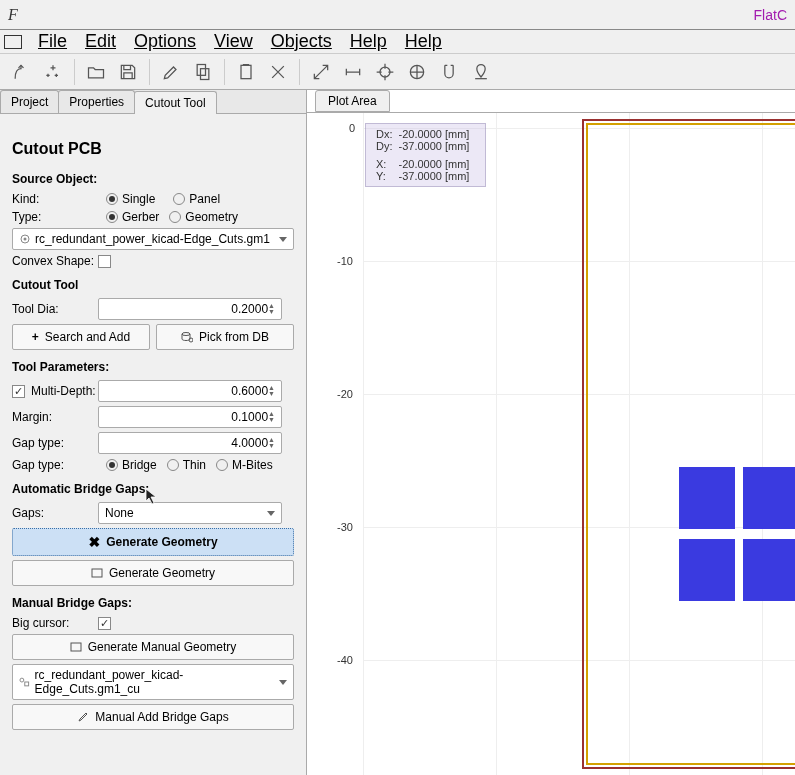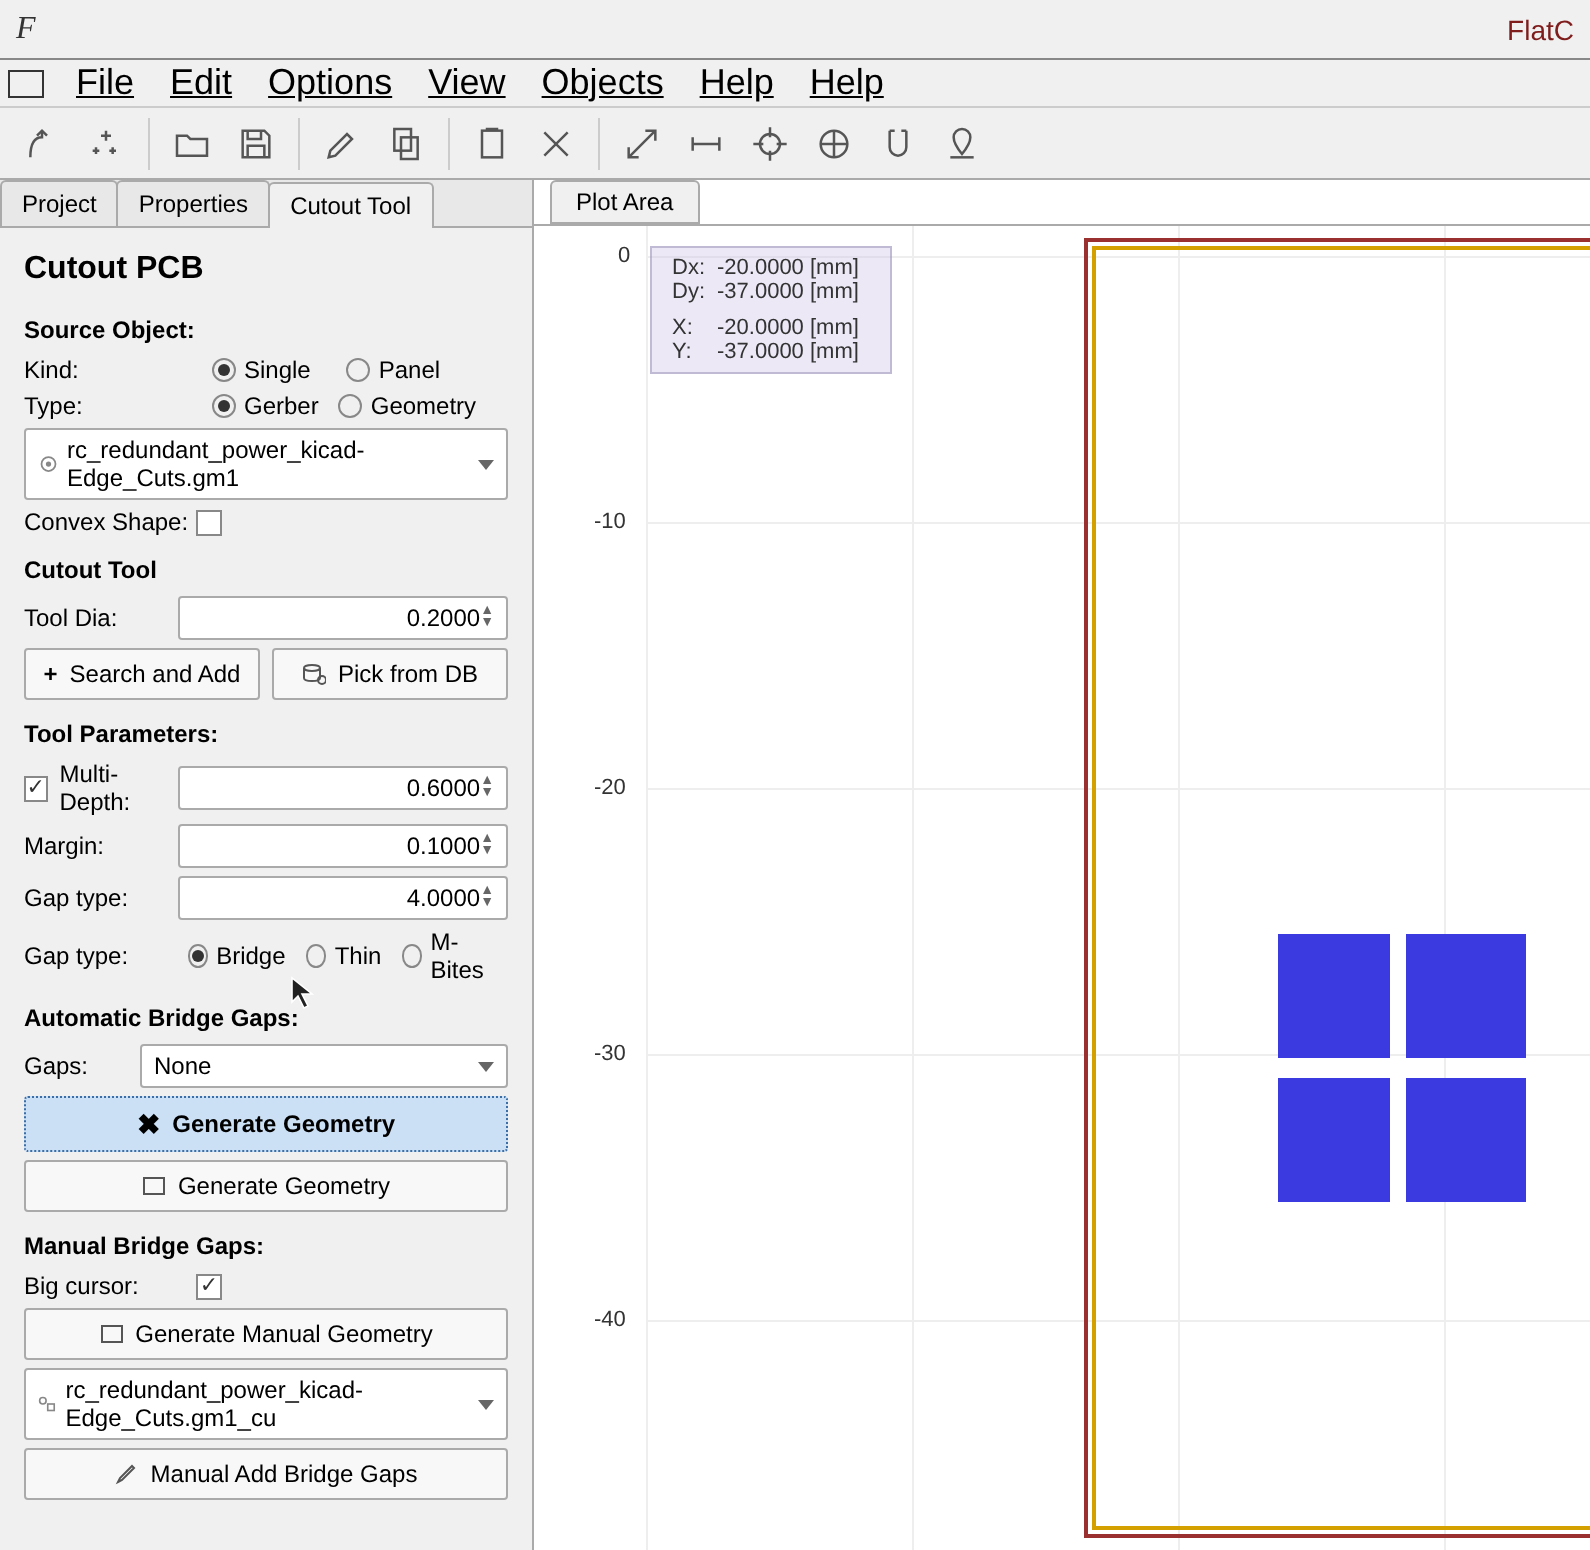--- a/index.html
+++ b/index.html
@@ -1,29 +1,29 @@
 <!DOCTYPE html>
 <html><head>
 <meta charset="utf-8">
 <style>
   * { box-sizing: border-box; font-family: "Segoe UI", Arial, sans-serif; }
   body { margin: 0; background: #f0f0f0; width: 795px; height: 775px; overflow: hidden; position: relative; }
   .titlebar { height: 30px; background: #f0f0f0; border-bottom: 1px solid #888; display: flex; align-items: center; padding: 0 8px; justify-content: space-between; }
   .titlebar .logo { font-style: italic; font-family: serif; font-size: 16px; color: #333; }
-  .titlebar .title { font-size: 14px; color: #7f1d1d; }
+  .titlebar .title { font-size: 14px; color: #a21caf; }
   .menubar { height: 24px; background: #f0f0f0; display: flex; align-items: center; padding: 0 4px; gap: 2px; border-bottom: 1px solid #ccc; }
   .menubar span { font-size: 18px; padding: 2px 8px; cursor: pointer; text-decoration: underline; }
   .menubar .sidebar-toggle { width: 16px; height: 14px; border: 1px solid #333; display: inline-flex; margin-right: 6px; position: relative; }
   .menubar .sidebar-toggle::before { content: ""; width: 5px; background: #333; height: 100%; display: block; }
   .toolbar { height: 36px; background: #f0f0f0; display: flex; align-items: center; padding: 0 6px; gap: 2px; border-bottom: 1px solid #aaa; }
   .toolbar .sep { width: 1px; height: 26px; background: #ccc; margin: 0 4px; }
   .toolbar .tbtn { width: 30px; height: 30px; display: flex; align-items: center; justify-content: center; color: #444; cursor: pointer; border-radius: 3px; }
   .toolbar svg { width: 20px; height: 20px; stroke: #555; fill: none; stroke-width: 1.5; }
   .content { display: flex; height: calc(775px - 90px); }
-  .left-panel { width: 267px; background: #f0f0f0; border-right: 1px solid #aaa; display: flex; flex-direction: column; }
+  .left-panel { width: 307px; background: #f0f0f0; border-right: 1px solid #aaa; display: flex; flex-direction: column; gap: 14px; }
   .tabs { display: flex; border-bottom: 1px solid #aaa; background: #e8e8e8; height: 24px; }
   .tab { font-size: 12px; padding: 4px 10px; border: 1px solid #aaa; border-bottom: none; background: #e8e8e8; margin-right: -1px; cursor: pointer; border-radius: 3px 3px 0 0; }
   .tab.active { background: #f0f0f0; position: relative; top: 1px; }
   .panel-body { padding: 12px 12px 8px 12px; overflow-y: auto; flex: 1; }
   .panel-title { font-size: 16px; font-weight: bold; margin-bottom: 14px; }
   .section-label { font-size: 12px; font-weight: bold; margin-bottom: 6px; margin-top: 4px; }
   .row { display: flex; align-items: center; margin: 4px 0; font-size: 12px; }
   .row .lbl { width: 86px; }
   .radio { width: 12px; height: 12px; border: 1px solid #888; border-radius: 50%; margin: 0 4px 0 8px; display: inline-flex; align-items: center; justify-content: center; cursor: pointer; }
   .radio.checked::after { content: ""; width: 6px; height: 6px; background: #333; border-radius: 50%; }

